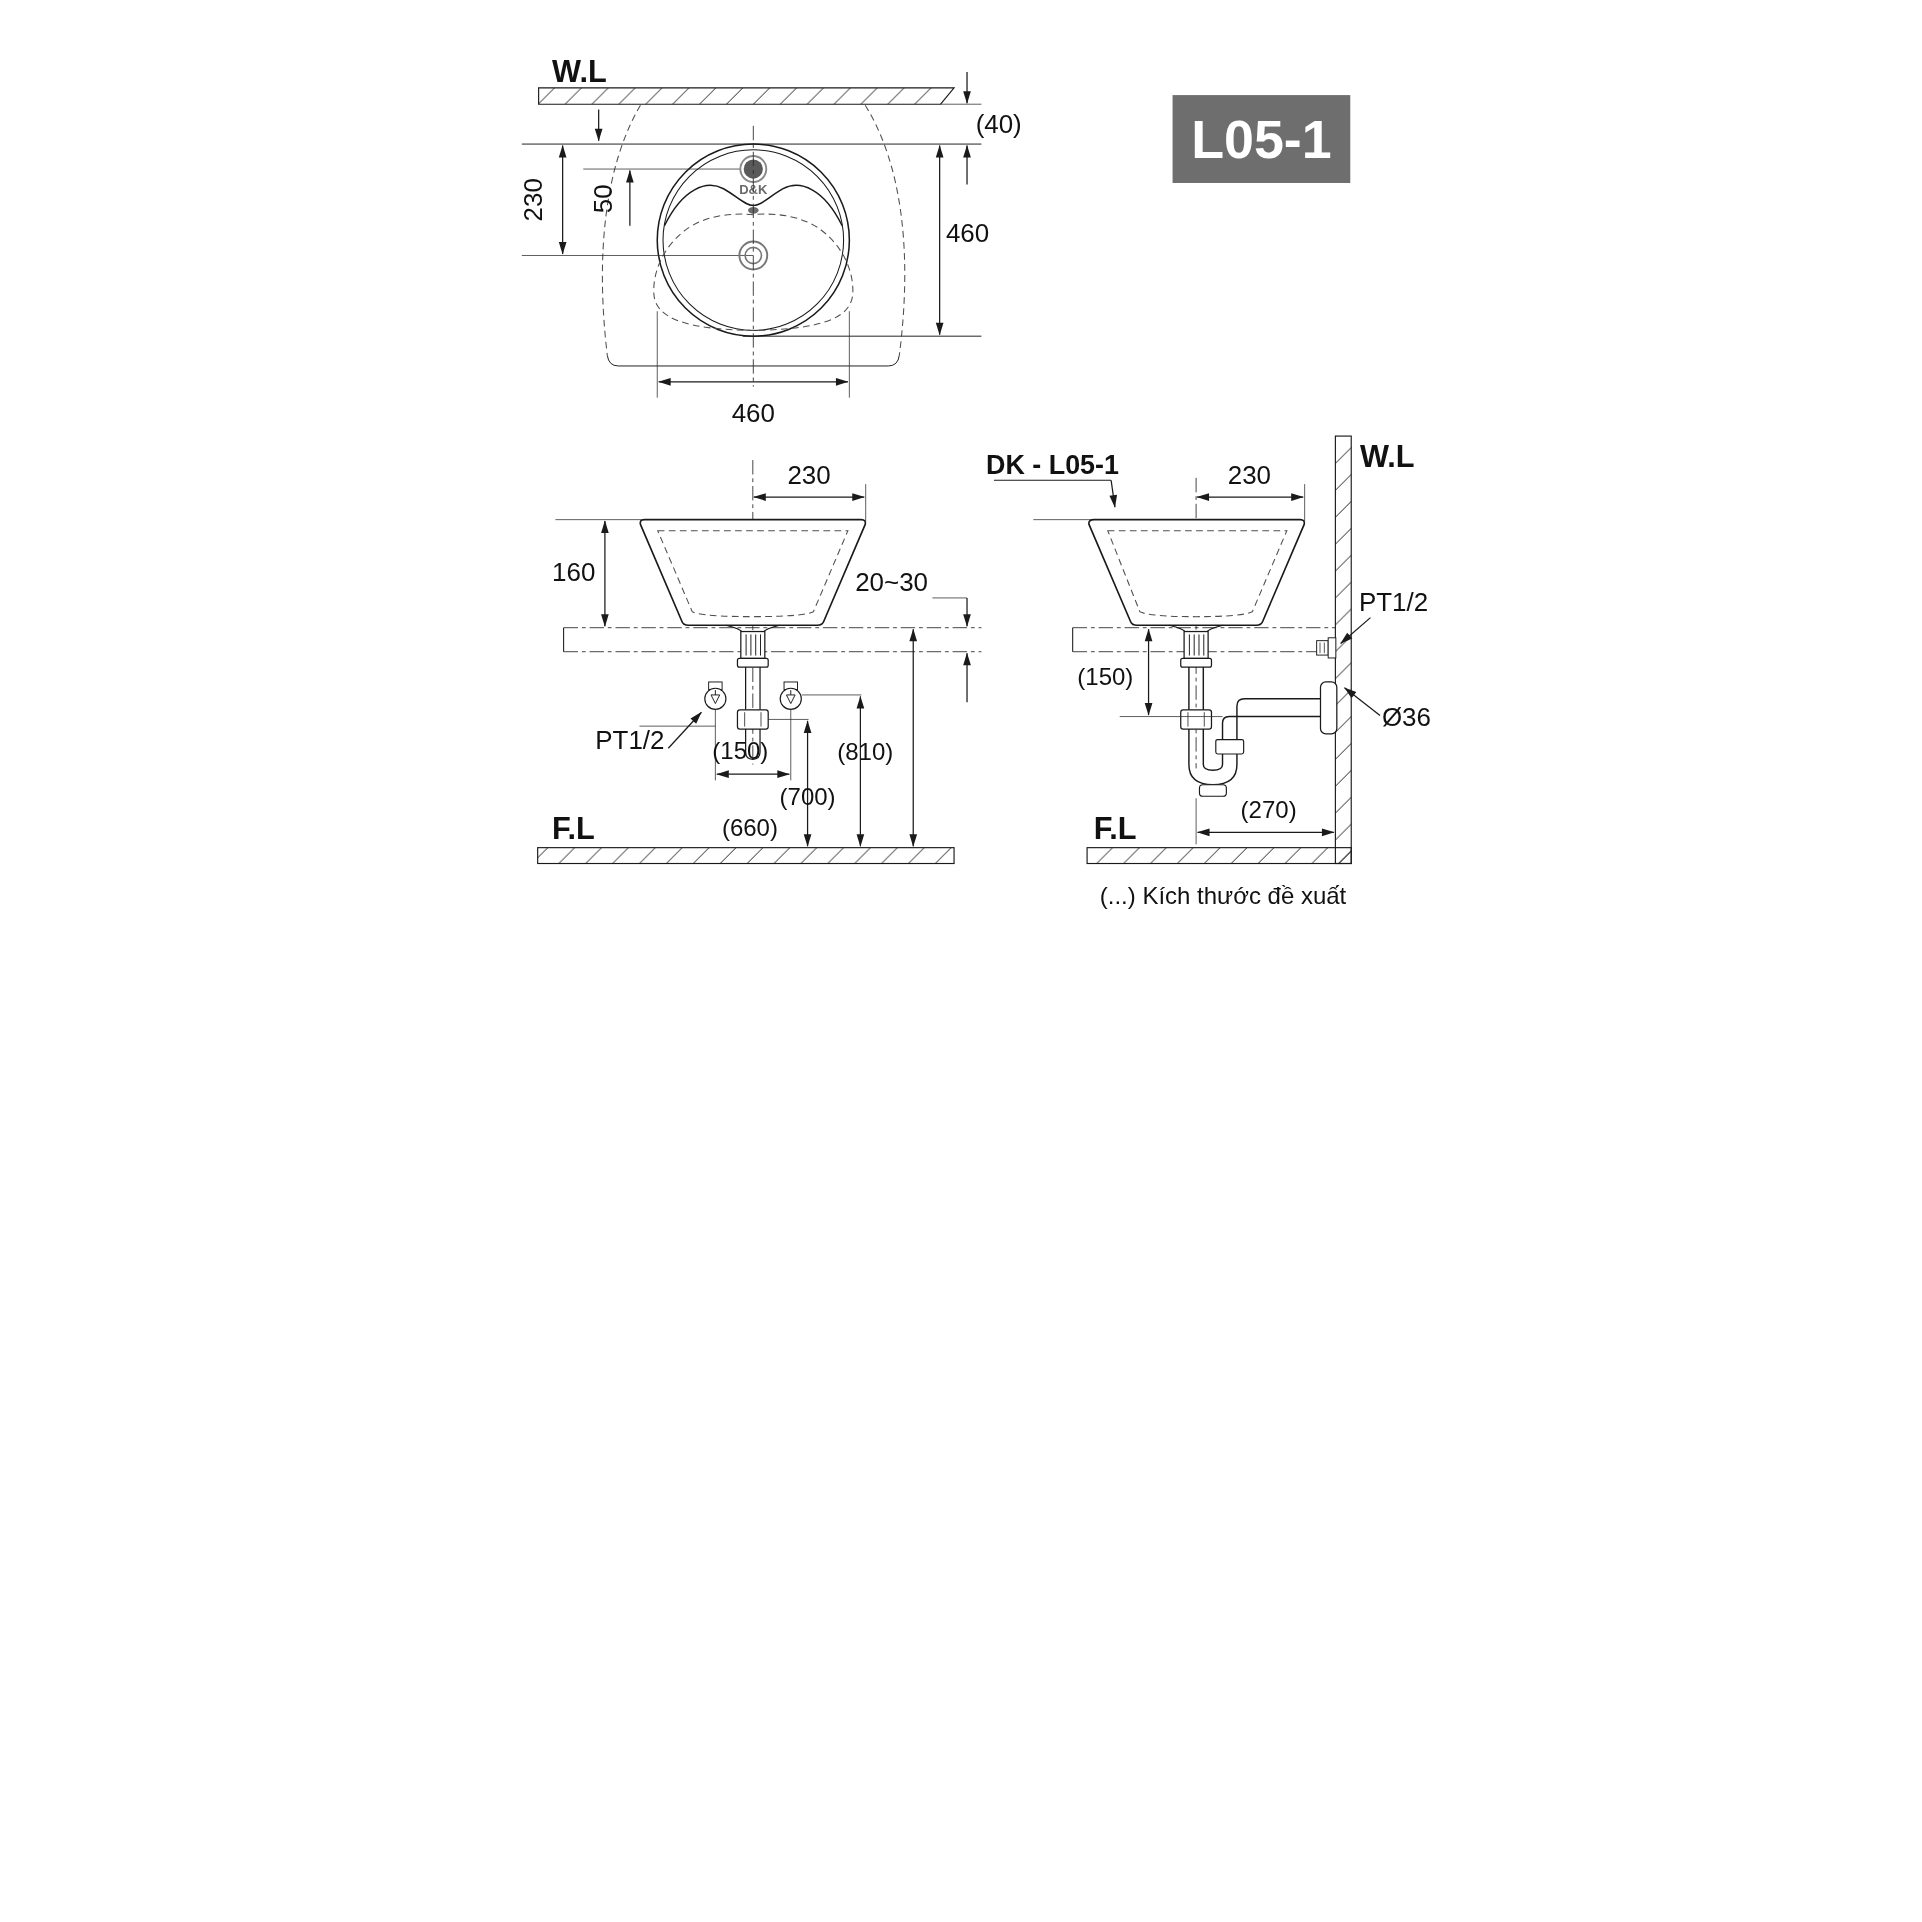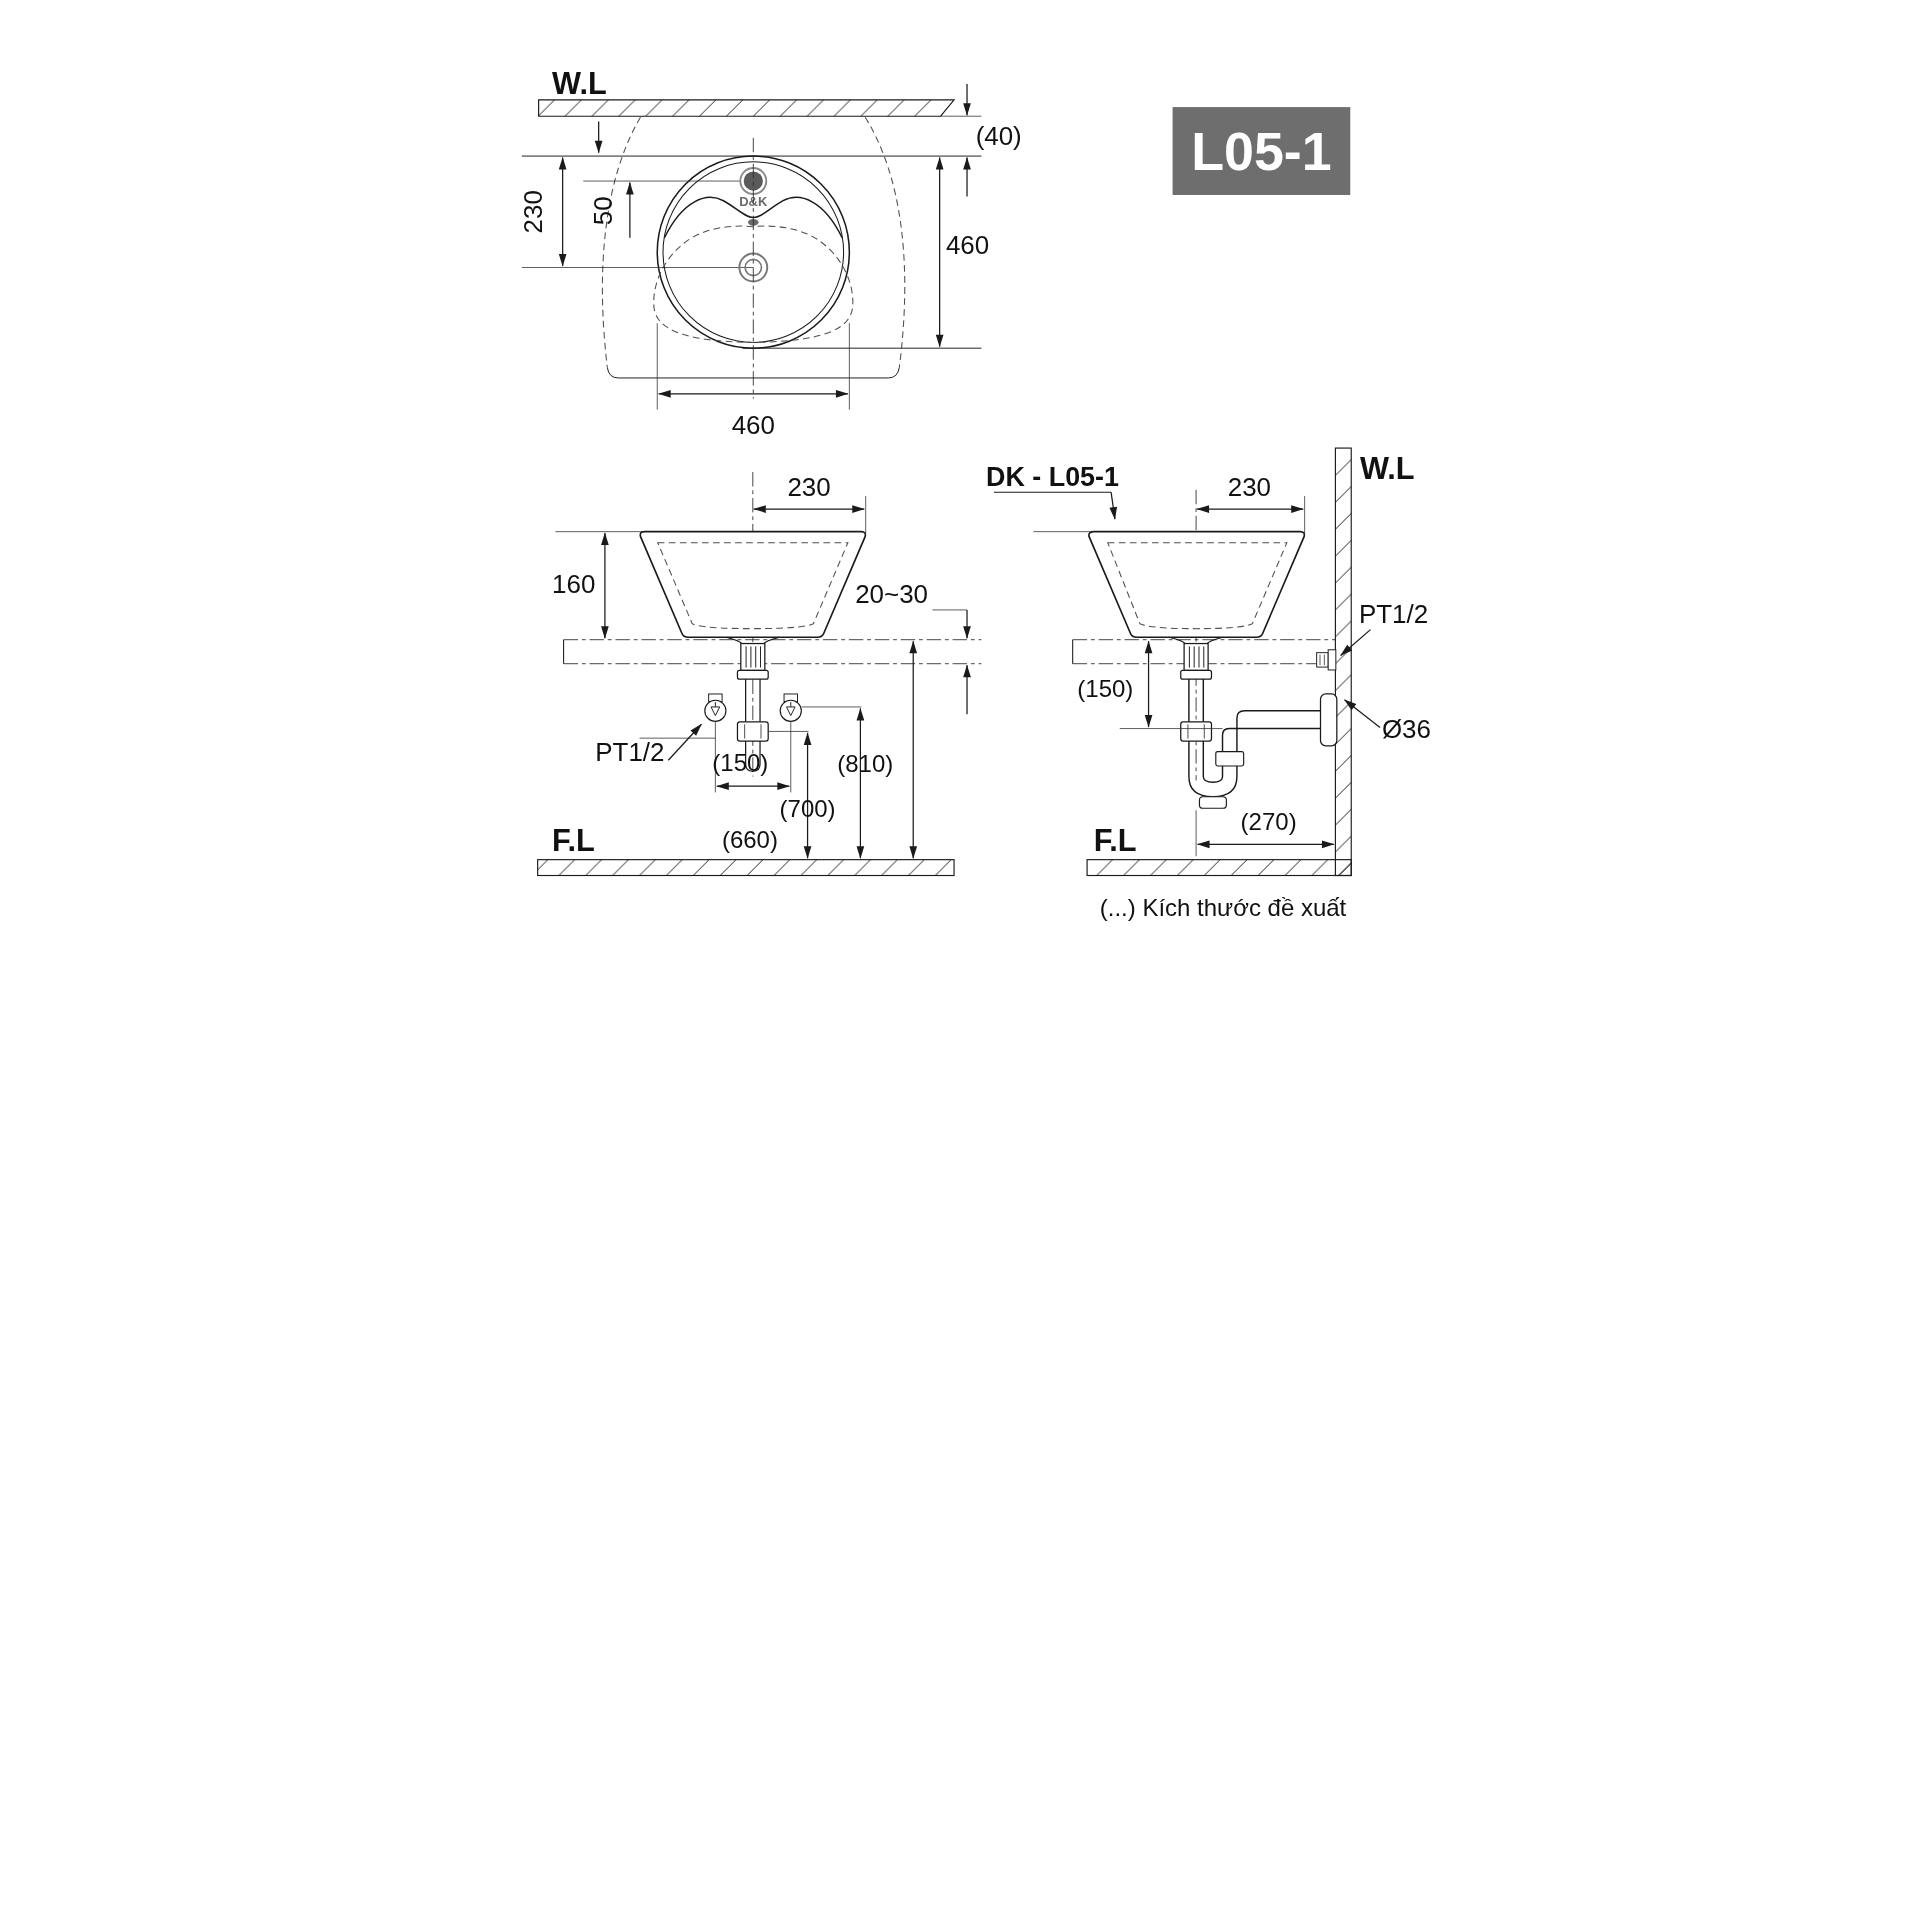--- a/index.html
+++ b/index.html
@@ -1,17 +1,17 @@
 <!DOCTYPE html>
 <html><head>
 <meta charset="utf-8">
 <style>
   html,body{margin:0;padding:0;background:#ffffff;}
   body{font-family:"Liberation Sans","DejaVu Sans",sans-serif;}
-  .stage{width:961px;max-width:100vw;margin:12px auto;}
+  .stage{width:961px;max-width:100vw;margin:0 auto;}
   svg{display:block;width:100%;height:auto;background:#ffffff;}
   .ln{stroke:#1a1a1a;fill:none;}
   .thin{stroke:#2e2e2e;stroke-width:1.6;fill:none;}
   .dim{stroke:#1a1a1a;stroke-width:2.6;fill:none;}
   .dash{stroke:#4f4f4f;stroke-width:2.2;fill:none;stroke-dasharray:14 9;}
   .cdash{stroke:#2a2a2a;stroke-width:1.8;fill:none;stroke-dasharray:30 8 8 8;}
   .hatched{fill:url(#hatch);stroke:#1a1a1a;stroke-width:2.4;}
   .white{fill:#ffffff;}
   text{fill:#111111;}
   .dimtxt{font-size:54px;}

